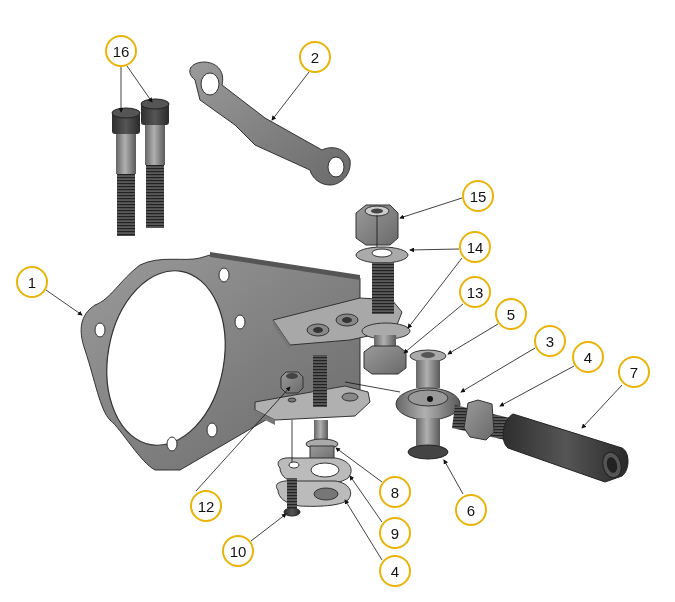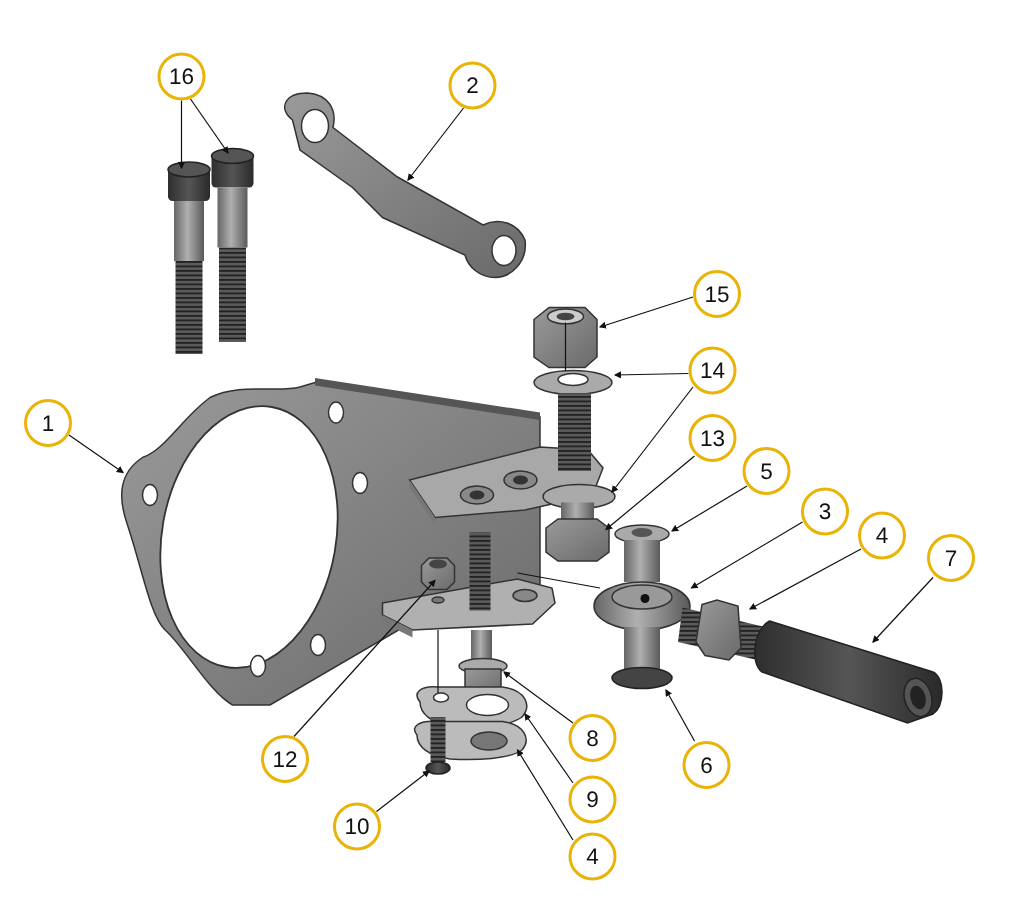--- a/index.html
+++ b/index.html
@@ -208,21 +208,21 @@
   </div>
 <div class="callout" style="left:379px;top:517px;">
     <span>9</span>
   </div>
 <div class="callout" style="left:379px;top:555px;">
     <span>4</span>
   </div>
 <div class="callout" style="left:222px;top:535px;">
     <span>10</span>
   </div>
-<div class="callout" style="left:174px;top:490px;">
+<div class="callout" style="left:190px;top:490px;">
     <span>12</span>
   </div>
 <div class="callout" style="left:459px;top:276px;">
     <span>13</span>
   </div>
 <div class="callout" style="left:459px;top:231px;">
     <span>14</span>
   </div>
 <div class="callout" style="left:462px;top:180px;">
     <span>15</span>

